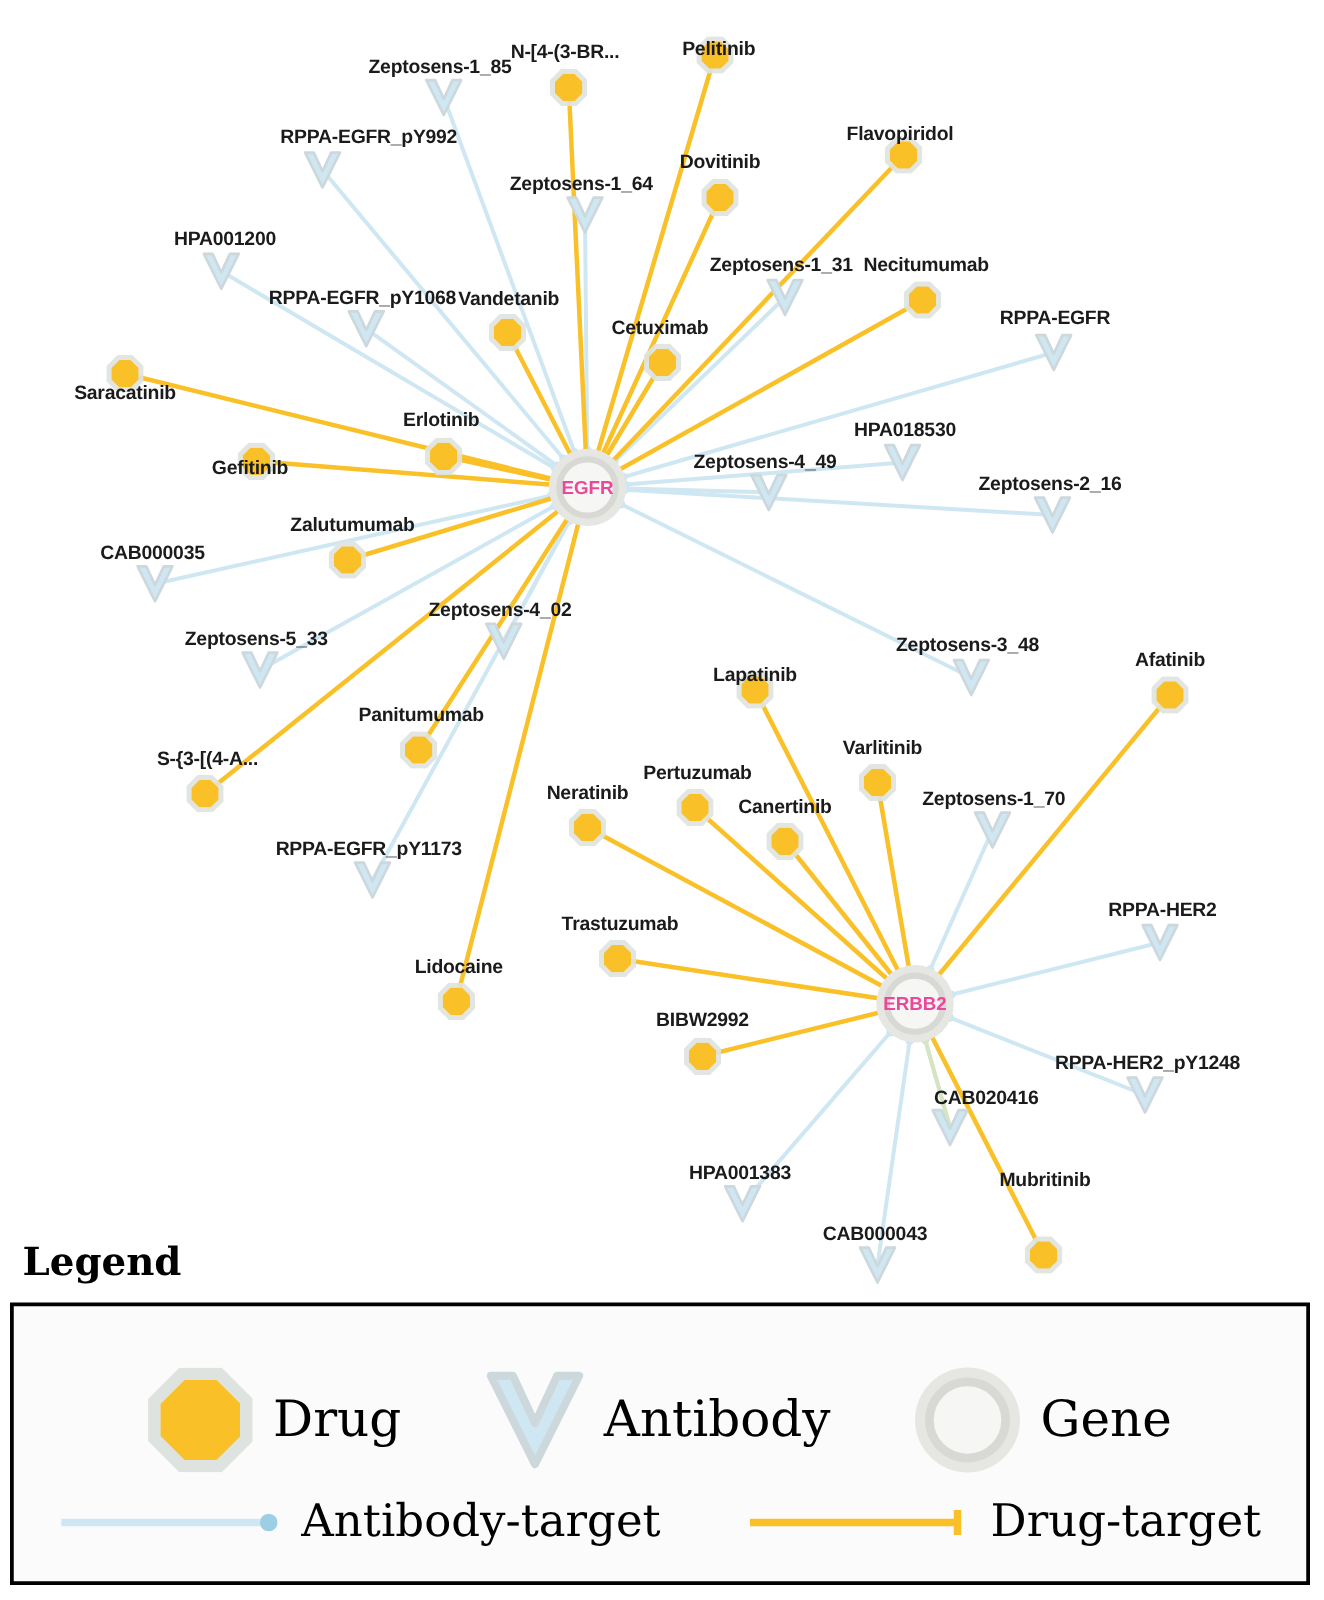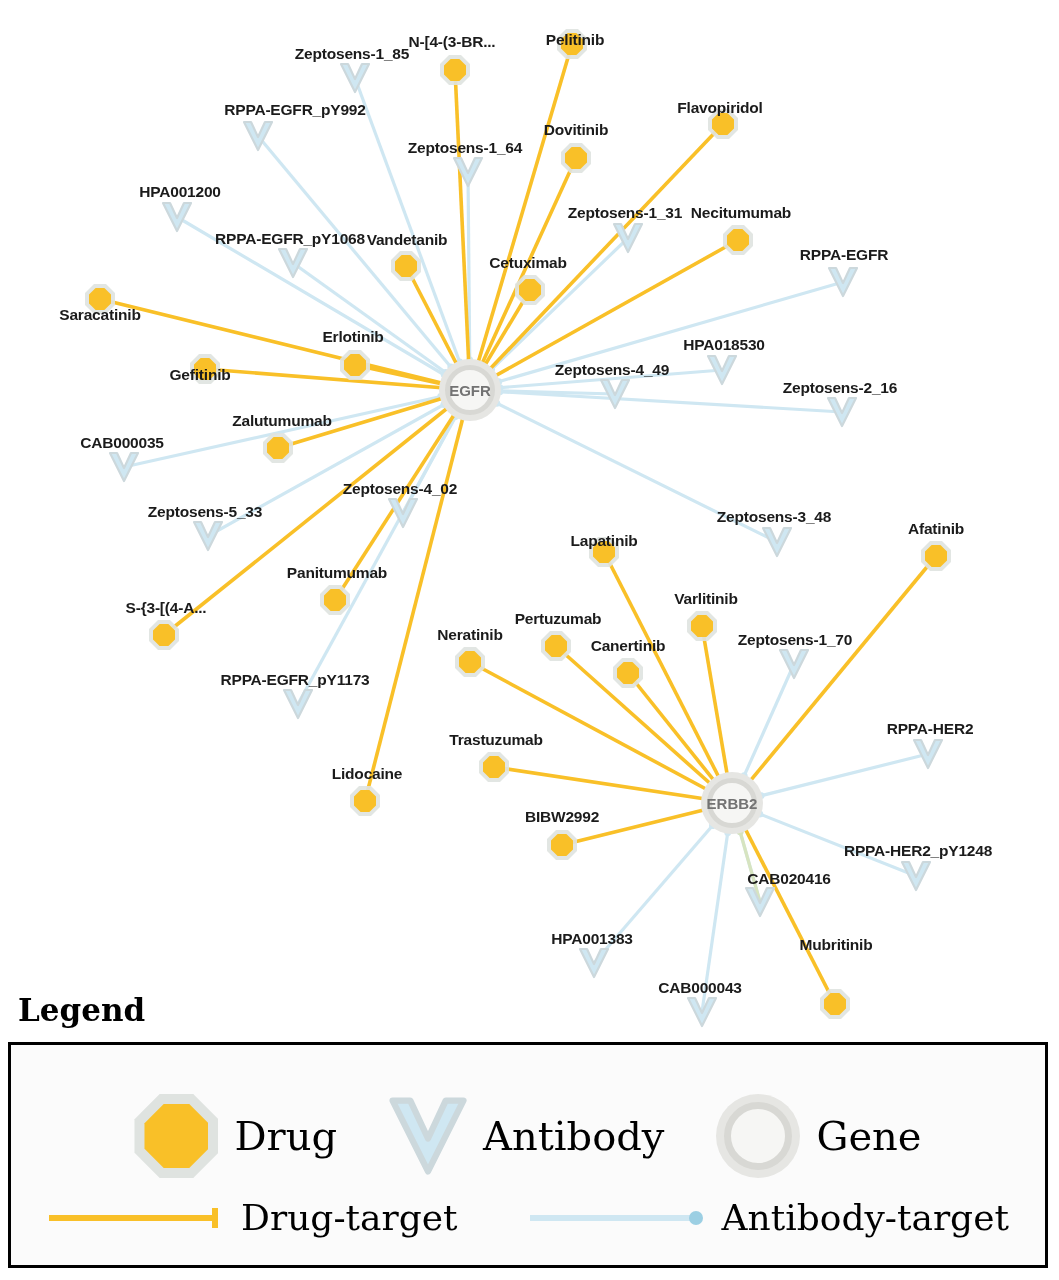--- a/index.html
+++ b/index.html
@@ -85,21 +85,21 @@
   }
   .gene-text {
     position: absolute;
     left: 0; top: 0;
     width: 62px; height: 62px;
     display: flex;
     align-items: center;
     justify-content: center;
     font-size: 15px;
     font-weight: bold;
-    color: #737373;
+    color: #ec4899;
   }
   
   .antibody {
     width: 30px;
     height: 34px;
   }
   .antibody svg { display: block; }
 
   
   #legend-title {
@@ -121,21 +121,21 @@
     background: #fbfbfb;
     box-sizing: border-box;
   }
   .legend-row1 {
     position: absolute;
     left: 0; top: 48px;
     width: 100%;
     display: flex;
     align-items: center;
     justify-content: center;
-    gap: 52px;
+    gap: 68px;
   }
   .legend-item {
     display: flex;
     align-items: center;
     gap: 16px;
   }
   .legend-item .lbl {
     font-family: "DejaVu Serif", serif;
     font-size: 40px;
     color: #000;
@@ -548,28 +548,28 @@
         <div class="legend-gene">
           <div class="outer"></div>
             <div class="ring"></div>
         </div>
         <div class="lbl">Gene</div>
       </div>
     </div>
     <div class="legend-row2">
       <div class="legend-edge">
         <svg width="180" height="26">
+          <line x1="2" y1="13" x2="164" y2="13" stroke="#cfe7f2" stroke-width="6"></line>
+          <circle cx="168" cy="13" r="7" fill="#9ccfe3"></circle>
+        </svg>
+        <div class="lbl">Antibody-target</div>
+      </div>
+      <div class="legend-edge">
+        <svg width="180" height="26">
           <line x1="2" y1="13" x2="168" y2="13" stroke="#f9c028" stroke-width="6"></line>
           <line x1="168" y1="3" x2="168" y2="23" stroke="#f9c028" stroke-width="6"></line>
         </svg>
         <div class="lbl">Drug-target</div>
       </div>
-      <div class="legend-edge">
-        <svg width="180" height="26">
-          <line x1="2" y1="13" x2="164" y2="13" stroke="#cfe7f2" stroke-width="6"></line>
-          <circle cx="168" cy="13" r="7" fill="#9ccfe3"></circle>
-        </svg>
-        <div class="lbl">Antibody-target</div>
-      </div>
     </div>
   </div>
 
 </div>
 
 </body></html>

